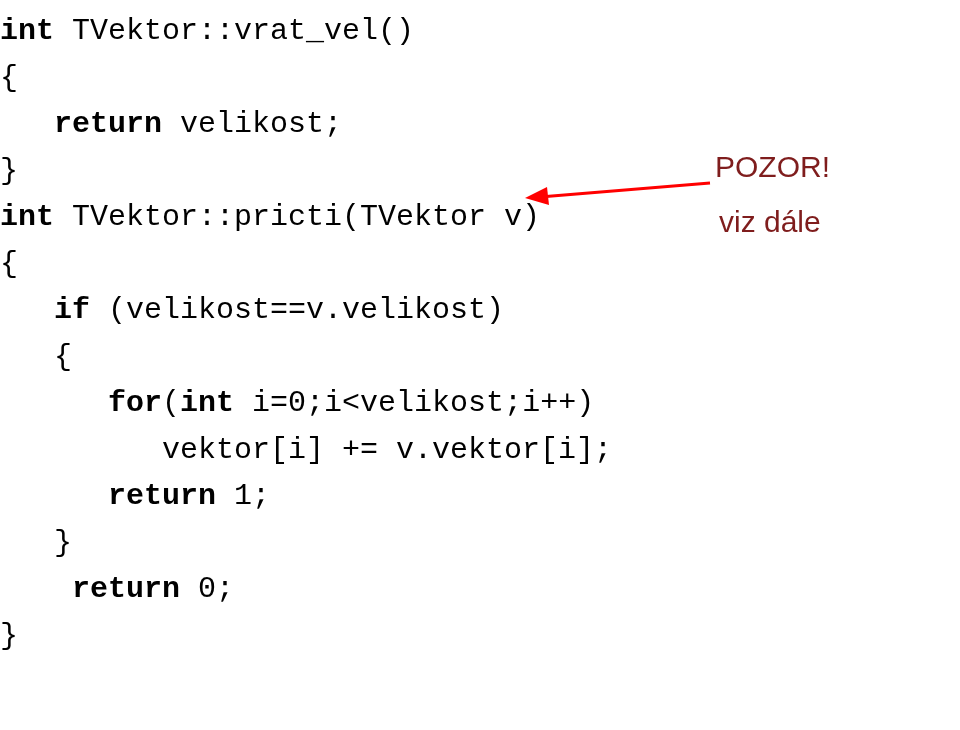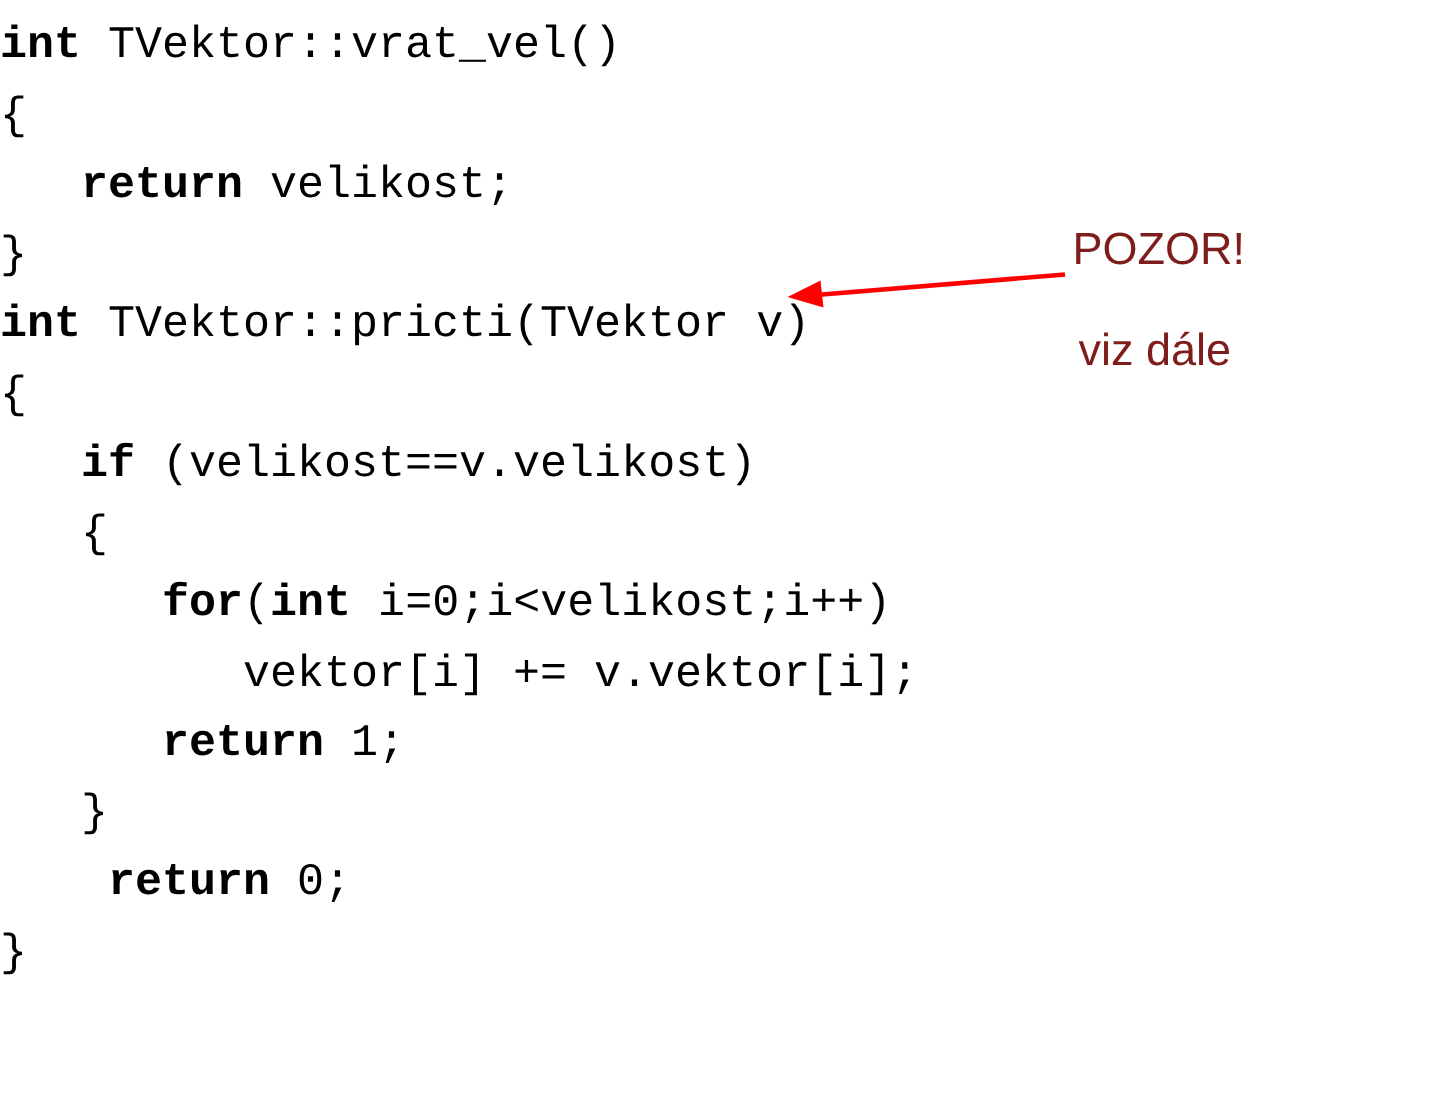--- a/index.html
+++ b/index.html
@@ -35,21 +35,21 @@
     font-family: Arial, Helvetica, sans-serif;
     color: #7f1d1d;
     font-size: 30px;
     line-height: 1.55;
   }
   .annotation .line1 {
     display: block;
   }
   .annotation .line2 {
     display: block;
-    margin-top: 20px;
+    margin-top: 8px;
     margin-left: 4px;
   }
   .arrow {
     position: absolute;
     left: 525px;
     top: 175px;
     width: 190px;
     height: 30px;
     pointer-events: none;
   }

